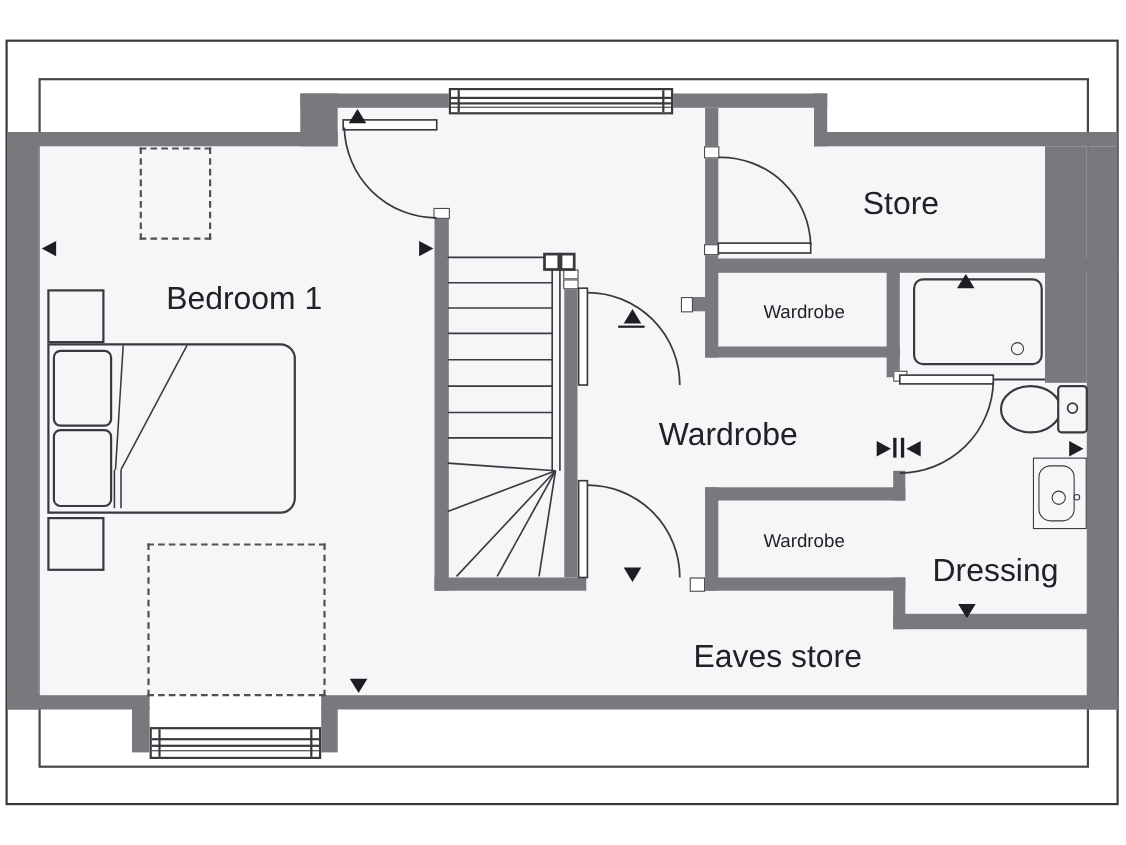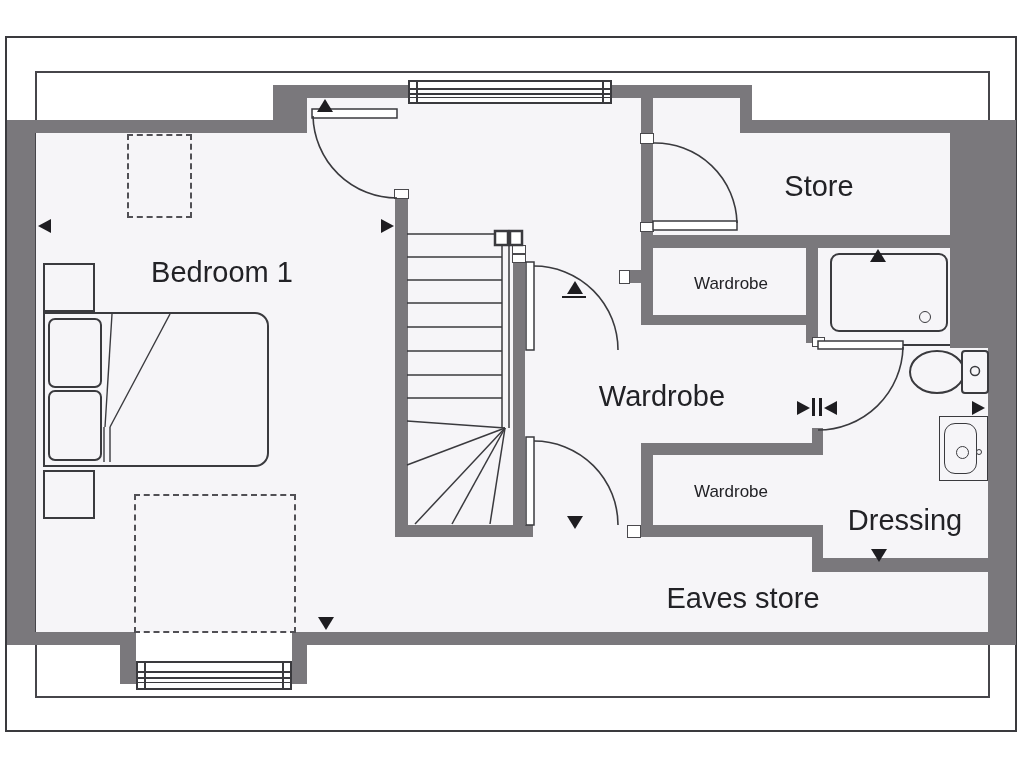--- a/index.html
+++ b/index.html
@@ -35,21 +35,21 @@
   
   .label{transform:translate(-50%,-50%);white-space:nowrap;color:#222226;font-size:29px;}
   .label.small{font-size:17px;}
   .l-landing{left:521px;top:164px;}
   .l-store{left:819px;top:186px;}
   .l-bedroom1{left:222px;top:272px;}
   .l-wardrobe-u{left:731px;top:284px;}
   .l-dressing{left:662px;top:396px;}
   .l-wardrobe-l{left:731px;top:492px;}
   .l-ensuite{left:905px;top:520px;}
-  .l-eaves{left:707px;top:598px;margin-left:36px;}
+  .l-eaves{left:707px;top:598px;}
   svg.overlay{position:absolute;left:0;top:0;width:1024px;height:768px;pointer-events:none;}
 </style>
 </head>
 <body>
 
 <div id="stage">
 
   <div class="abs frame"></div>
   <div class="abs roofline"></div>
 

